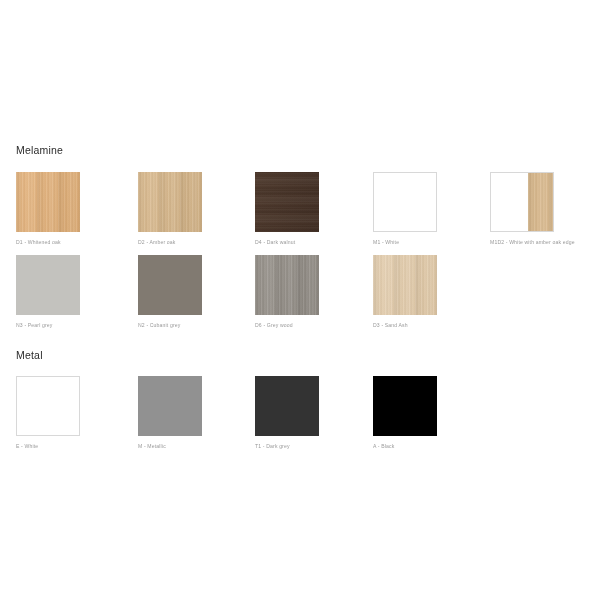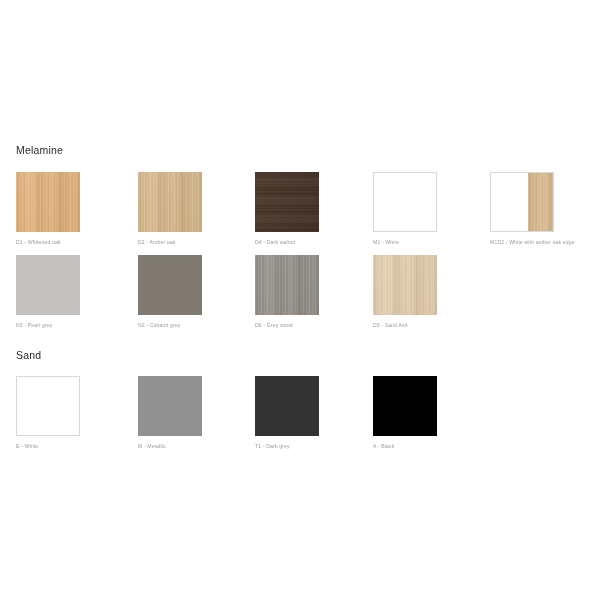--- a/index.html
+++ b/index.html
@@ -188,21 +188,21 @@
           </div>
           <div class="swatch-cell" style="left: 373px;">
             <div class="swatch" style="width: 64px; background: linear-gradient(105deg, rgb(231, 210, 180) 0%, rgb(220, 196, 162) 100%);">
               <div class="grain-v"></div>
             </div>
             <div class="swatch-label">D3 - Sand Ash</div>
           </div>
         </div>
       </div>
       <div class="section">
-        <div class="section-title" style="top: 349px;">Sand</div>
+        <div class="section-title" style="top: 349px;">Metal</div>
         <div class="swatch-row" style="top: 376px;">
           <div class="swatch-cell" style="left: 16px;">
             <div class="swatch bordered" style="width: 64px; background: linear-gradient(105deg, rgb(255, 255, 255) 0%, rgb(255, 255, 255) 100%);"></div>
             <div class="swatch-label">E - White</div>
           </div>
           <div class="swatch-cell" style="left: 138px;">
             <div class="swatch" style="width: 64px; background: linear-gradient(105deg, rgb(145, 145, 145) 0%, rgb(145, 145, 145) 100%);"></div>
             <div class="swatch-label">M - Metallic</div>
           </div>
           <div class="swatch-cell" style="left: 255px;">

